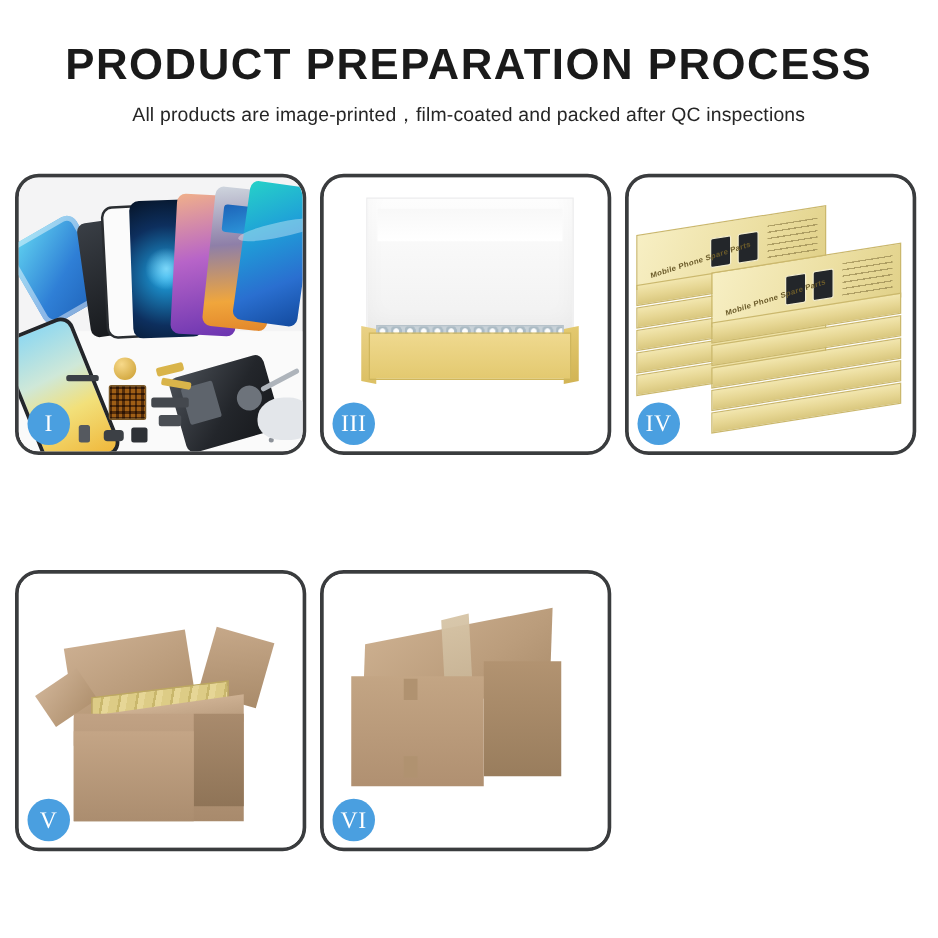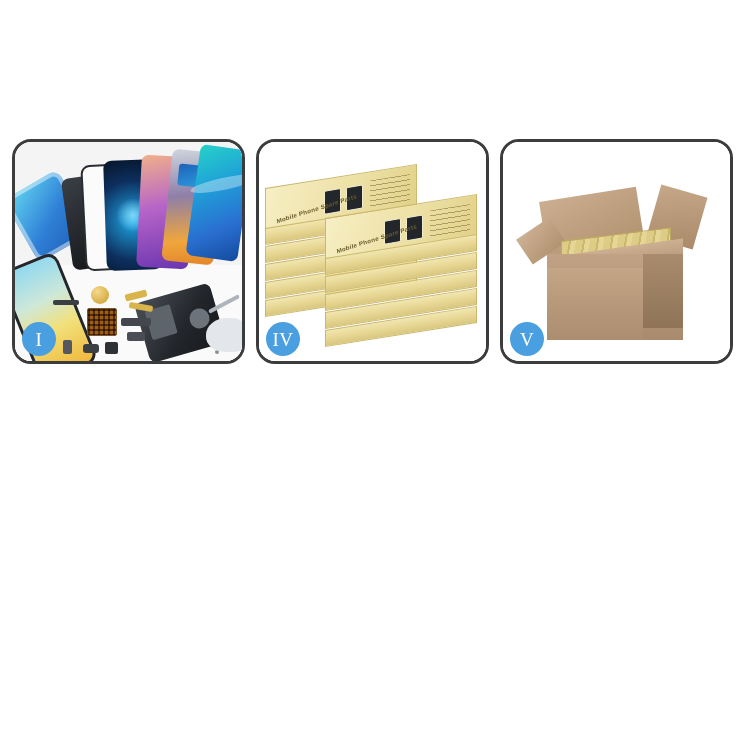--- a/index.html
+++ b/index.html
@@ -206,20 +206,24 @@
   .c6seamT{position:absolute;left:64px;top:84px;width:11px;height:17px;background:#b09270;}
   .c6seamB{position:absolute;left:64px;top:146px;width:11px;height:17px;background:#b09270;}
   .c6shadow{position:absolute;left:14px;top:42px;width:186px;height:130px;
     background:linear-gradient(170deg,rgba(235,238,240,.9),rgba(255,255,255,0));z-index:-1;}
 </style>
 </head>
 <body>
 
 <div class="page">
 
+  <div class="header">
+    <div class="title">PRODUCT PREPARATION PROCESS</div>
+    <div class="subtitle">All products are image-printed，film-coated and packed after QC inspections</div>
+  </div>
 
   <div class="grid">
 
     <div class="panel">
       <div class="stage">
         <div class="p1bg"></div>
         <div class="ph ph1"></div>
         <div class="ph ph2"></div>
         <div class="ph ph3"></div>
         <div class="ph ph4"></div>
@@ -241,20 +245,31 @@
         <div class="prt sc1"></div>
         <div class="prt sc2"></div>
         <div class="prt sc3"></div>
         <div class="prt tool"></div>
         <div class="prt hand"></div>
       </div>
       <div class="badge">I</div>
     </div>
 
 
+    <div class="panel">
+      <div class="stage">
+        <div class="p3bg"></div>
+        <div class="lid"></div>
+        <div class="b3flapL"></div>
+        <div class="b3flapR"></div>
+        <div class="b3in"></div>
+        <div class="b3wall"></div>
+      </div>
+      <div class="badge">III</div>
+    </div>
 
     <div class="panel">
       <div class="stage">
         <div class="p4bg"></div>
 
         <div class="stk">
           <div class="slabtop" style="left:6px;  top:34px;">
             <div class="win1"></div>
             <div class="win2"></div>
             <div class="lines"></div>
@@ -292,15 +307,28 @@
         <div class="c5flapL"></div>
         <div class="c5fill"></div>
         <div class="c5rim"></div>
         <div class="c5body"></div>
         <div class="c5side"></div>
         <div class="c5front"></div>
       </div>
       <div class="badge">V</div>
     </div>
 
+    <div class="panel">
+      <div class="stage">
+        <div class="p6bg"></div>
+        <div class="c6shadow"></div>
+        <div class="c6top"></div>
+        <div class="c6tape"></div>
+        <div class="c6side"></div>
+        <div class="c6front"></div>
+        <div class="c6seamT"></div>
+        <div class="c6seamB"></div>
+      </div>
+      <div class="badge">VI</div>
+    </div>
 
   </div>
 </div>
 
 </body></html>

